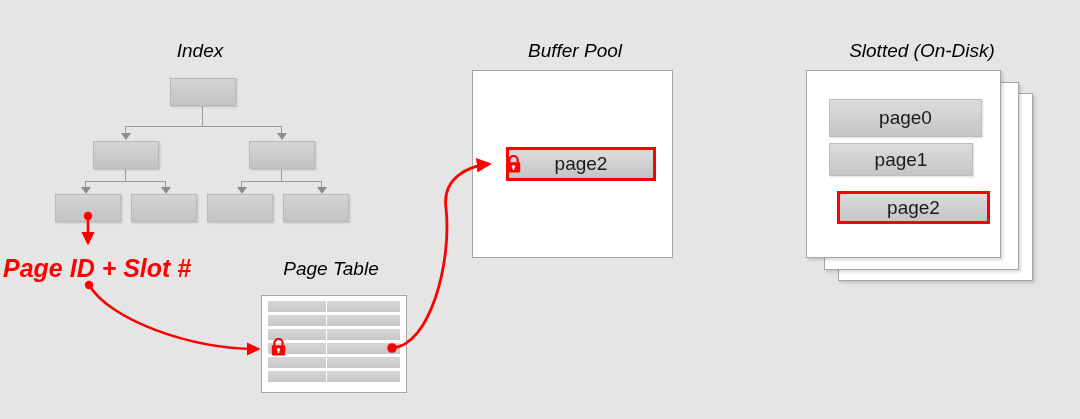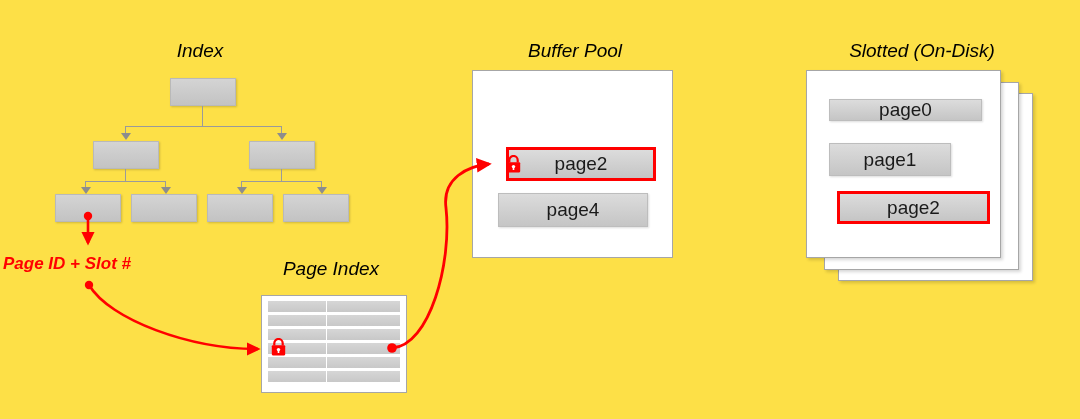--- a/index.html
+++ b/index.html
@@ -7,21 +7,21 @@
     padding: 0;
     background: #ffffff;
   }
   body {
     font-family: "Liberation Sans", sans-serif;
   }
   #canvas {
     position: relative;
     width: 1080px;
     height: 419px;
-    background: #fde047;
+    background: #e5e5e5;
     overflow: hidden;
   }
 
   
   .section-title {
     position: absolute;
     font-style: italic;
     font-weight: 400;
     font-size: 19px;
     color: #000000;
@@ -104,21 +104,21 @@
     width: 17px;
     height: 18px;
   }
 
   
   .red-label {
     position: absolute;
     color: #ff0000;
     font-style: italic;
     font-weight: 700;
-    font-size: 17px;
+    font-size: 25px;
     white-space: nowrap;
   }
 
   
   #overlay {
     position: absolute;
     left: 0;
     top: 0;
     width: 1080px;
     height: 419px;
@@ -162,21 +162,21 @@
   <div class="tree-arrow" style="left:237px; top:187px;"></div>
   <div class="tree-arrow" style="left:317px; top:187px;"></div>
 
   <div class="gbox" style="left:55px; top:194px; width:66px; height:28px;"></div>
   <div class="gbox" style="left:131px; top:194px; width:66px; height:28px;"></div>
   <div class="gbox" style="left:207px; top:194px; width:66px; height:28px;"></div>
   <div class="gbox" style="left:283px; top:194px; width:66px; height:28px;"></div>
 
   <div class="red-label" style="left:3px; top:254px;">Page ID + Slot #</div>
 
-  <div class="section-title" style="left:266px; top:258px; width:130px;">Page Index</div>
+  <div class="section-title" style="left:266px; top:258px; width:130px;">Page Table</div>
 
   <div class="container-box" style="left:261px; top:295px; width:146px; height:98px;"></div>
 
   <div class="pt-row" style="left:268px; top:301px; width:132px; height:11px;"></div>
   <div class="pt-row" style="left:268px; top:315px; width:132px; height:11px;"></div>
   <div class="pt-row" style="left:268px; top:329px; width:132px; height:11px;"></div>
   <div class="pt-row" style="left:268px; top:343px; width:132px; height:11px;"></div>
   <div class="pt-row" style="left:268px; top:357px; width:132px; height:11px;"></div>
   <div class="pt-row" style="left:268px; top:371px; width:132px; height:11px;"></div>
 
@@ -200,33 +200,32 @@
 
   <div class="lock-icon" style="left:505px; top:155px;">
     <svg viewBox="0 0 17 18" width="17" height="18">
       <path d="M4.3 7.6 V5.2 a4.2 4.2 0 0 1 8.4 0 V7.6" fill="none" stroke="#ff0000" stroke-width="2.2"></path>
       <rect x="1.8" y="7.2" width="13.4" height="10.2" rx="1.1" fill="#ff0000"></rect>
       <circle cx="8.5" cy="11.6" r="1.7" fill="#ffffff"></circle>
       <rect x="7.7" y="11.6" width="1.6" height="3.4" fill="#ffffff"></rect>
     </svg>
   </div>
 
-  <div class="page-chip" style="left:498px; top:193px; width:150px; height:34px;">page4</div>
 
   <div class="section-title" style="left:812px; top:40px; width:220px;">Slotted (On-Disk)</div>
 
   <div class="card-stack" style="left:838px; top:93px; width:195px; height:188px;"></div>
 
   <div class="card-stack" style="left:824px; top:82px; width:195px; height:188px;"></div>
 
   <div class="card-stack" style="left:806px; top:70px; width:195px; height:188px;"></div>
 
-  <div class="page-chip" style="left:829px; top:99px; width:153px; height:22px;">page0</div>
-
-  <div class="page-chip" style="left:829px; top:143px; width:122px; height:33px;text-align:right;">page1</div>
+  <div class="page-chip" style="left:829px; top:99px; width:153px; height:38px;">page0</div>
+
+  <div class="page-chip" style="left:829px; top:143px; width:144px; height:33px;text-align:right;">page1</div>
 
   <div class="page-chip highlight" style="left:829px; top:191px; width:153px; height:33px;">page2</div>
 
 
   <svg id="overlay" viewBox="0 0 1080 419">
     <defs>
       <marker id="redhead" markerWidth="6" markerHeight="6" refX="4.4" refY="3" orient="auto">
         <path d="M0,0.4 L5.4,3 L0,5.6 z" fill="#ff0000"></path>
       </marker>
     </defs>

